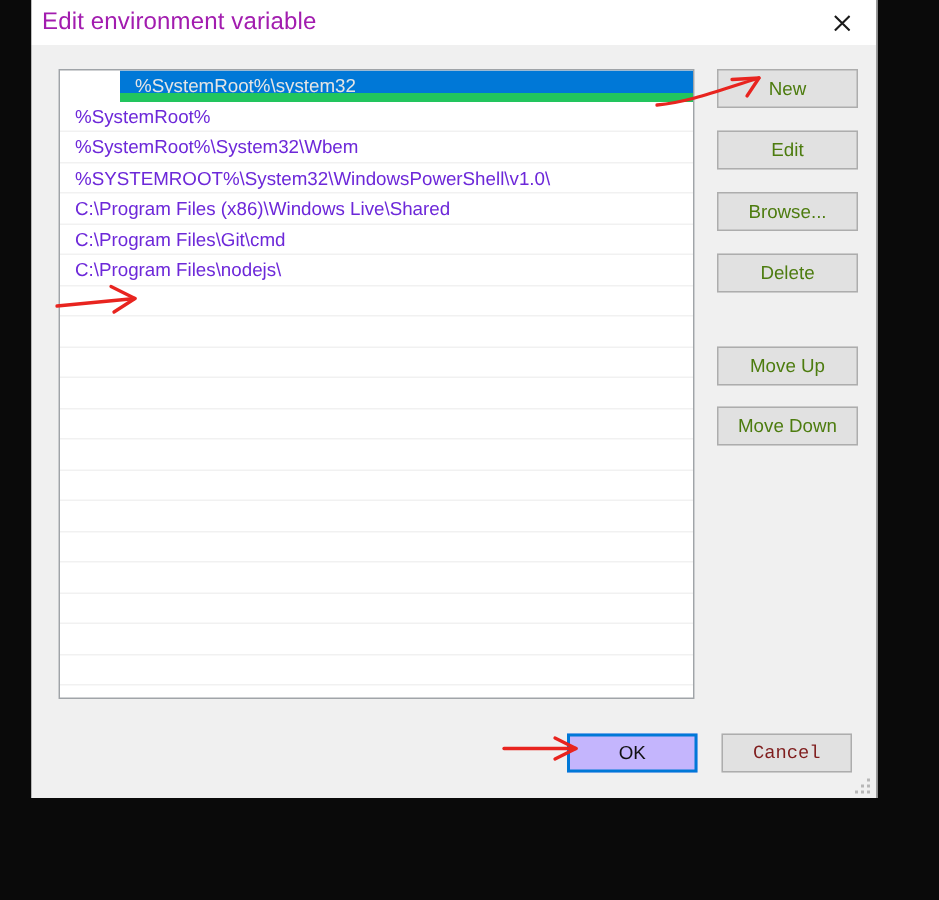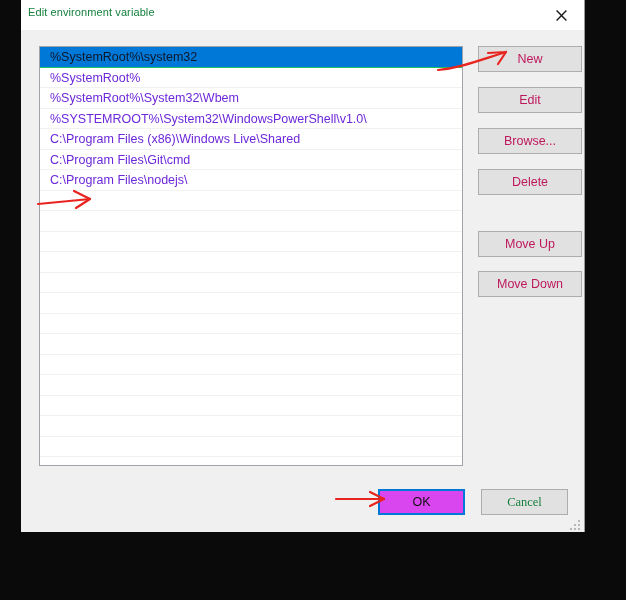--- a/index.html
+++ b/index.html
@@ -34,22 +34,22 @@
     left: 0;
     top: 0;
     width: 100%;
     height: 30px;
     background: #ffffff;
   }
   #title-text {
     position: absolute;
     left: 7px;
     top: 6px;
-    font-size: 11px;
-    color: #15803d;
+    font-size: 16px;
+    color: #a21caf;
     letter-spacing: 0.1px;
     white-space: nowrap;
   }
   #close-btn {
     position: absolute;
     right: 0px;
     top: 0px;
     width: 45px;
     height: 30px;
     display: flex;
@@ -88,36 +88,37 @@
     color: #6d28d9;
     padding-left: 10px;
     box-sizing: border-box;
     border-bottom: 1px solid #f1f1f1;
     white-space: nowrap;
     overflow: hidden;
     cursor: default;
   }
   .row.selected {
     background: #0078d7;
-    color: #0f172a;
-    border-bottom: 1px solid #22c55e;
+    color: #e5e5e5;
+    border-bottom: 6px solid #22c55e;
+    margin-left: 40px;
   }
   .row.empty { color: transparent; }
 
   
   .btn {
     position: absolute;
-    width: 104px;
+    width: 94px;
     height: 26px;
     background: #e1e1e1;
     border: 1px solid #adadad;
     box-sizing: border-box;
     font-family: "Liberation Sans", sans-serif;
     font-size: 12.5px;
-    color: #be185d;
+    color: #4d7c0f;
     display: flex;
     align-items: center;
     justify-content: center;
     cursor: default;
     padding: 0;
   }
   #btn-new       { left: 457px; top: 16px; }
   #btn-edit      { left: 457px; top: 57px; }
   #btn-browse    { left: 457px; top: 98px; }
   #btn-delete    { left: 457px; top: 139px; }
@@ -125,44 +126,44 @@
   #btn-move-down { left: 457px; top: 241px; }
   #btn-edit-text { left: 457px; top: 301px; }
 
   
   #btn-ok {
     position: absolute;
     left: 357px;
     top: 459px;
     width: 87px;
     height: 26px;
-    background: #d946ef;
+    background: #c4b5fd;
     border: 2px solid #0078d7;
     box-sizing: border-box;
     font-family: "Liberation Sans", sans-serif;
     font-size: 12.5px;
     color: #111111;
     display: flex;
     align-items: center;
     justify-content: center;
     cursor: default;
     padding: 0;
   }
   #btn-cancel {
     position: absolute;
     left: 460px;
     top: 459px;
     width: 87px;
     height: 26px;
     background: #e1e1e1;
     border: 1px solid #adadad;
     box-sizing: border-box;
-    font-family: Liberation Serif, serif;
-    font-size: 12.5px;
-    color: #15803d;
+    font-family: Liberation Mono, monospace;
+    font-size: 12.5px;
+    color: #7f1d1d;
     display: flex;
     align-items: center;
     justify-content: center;
     cursor: default;
     padding: 0;
   }
 
   
   #resize-grip {
     position: absolute;

